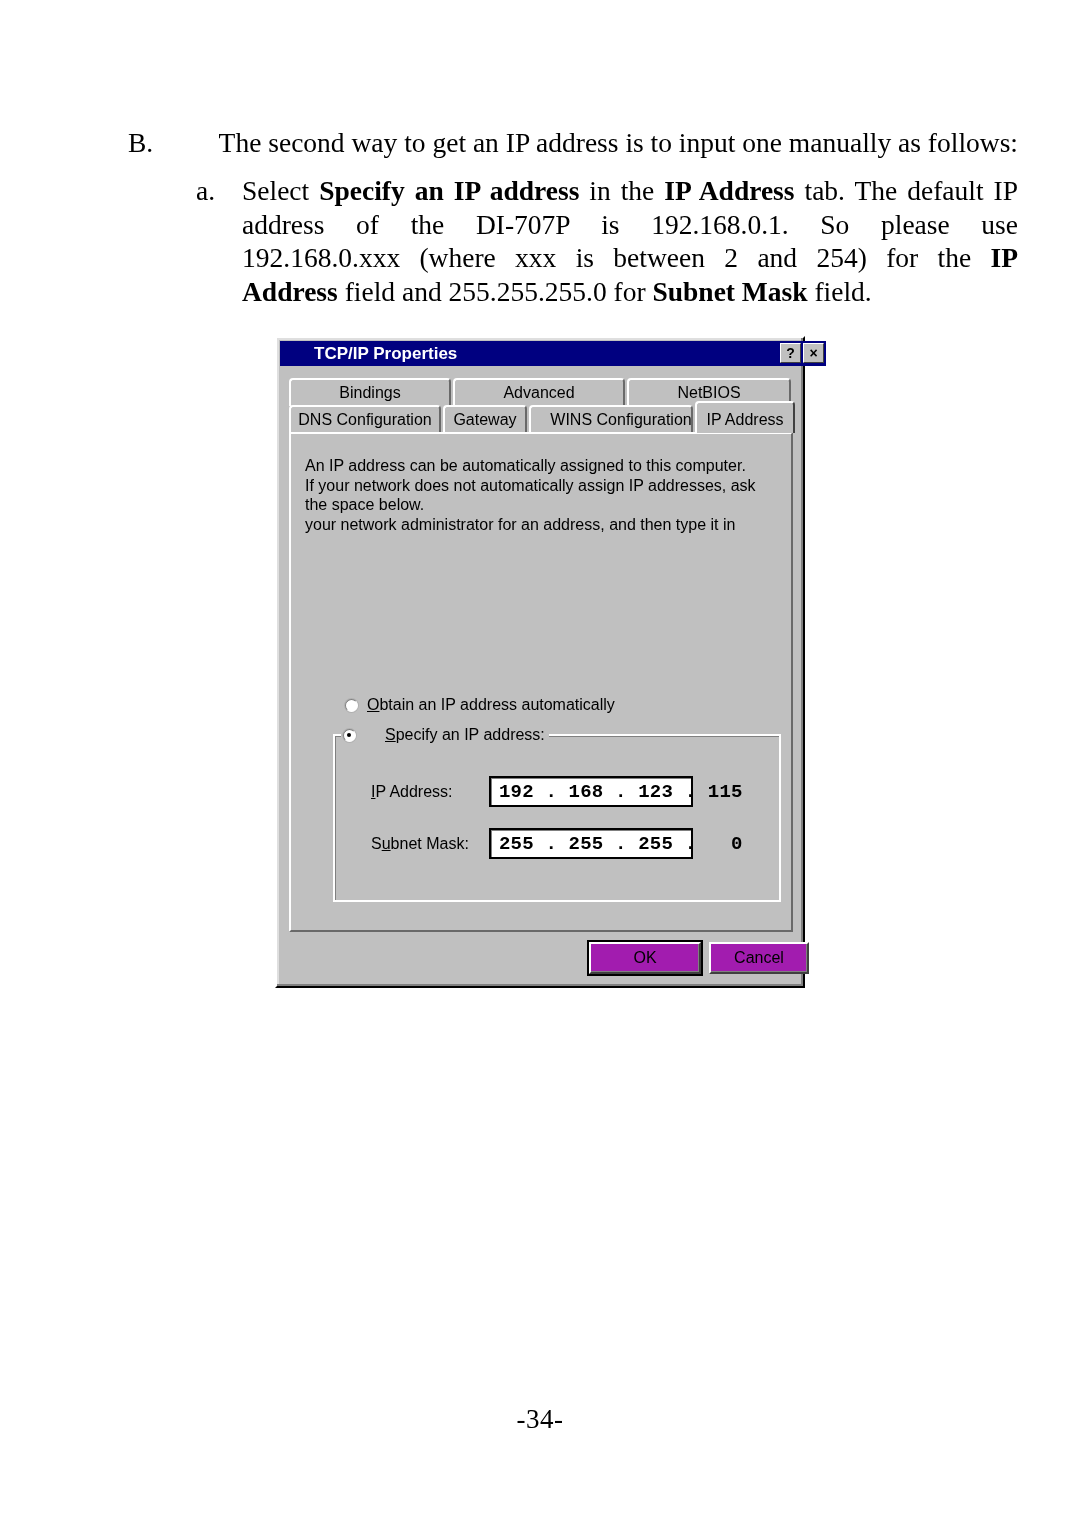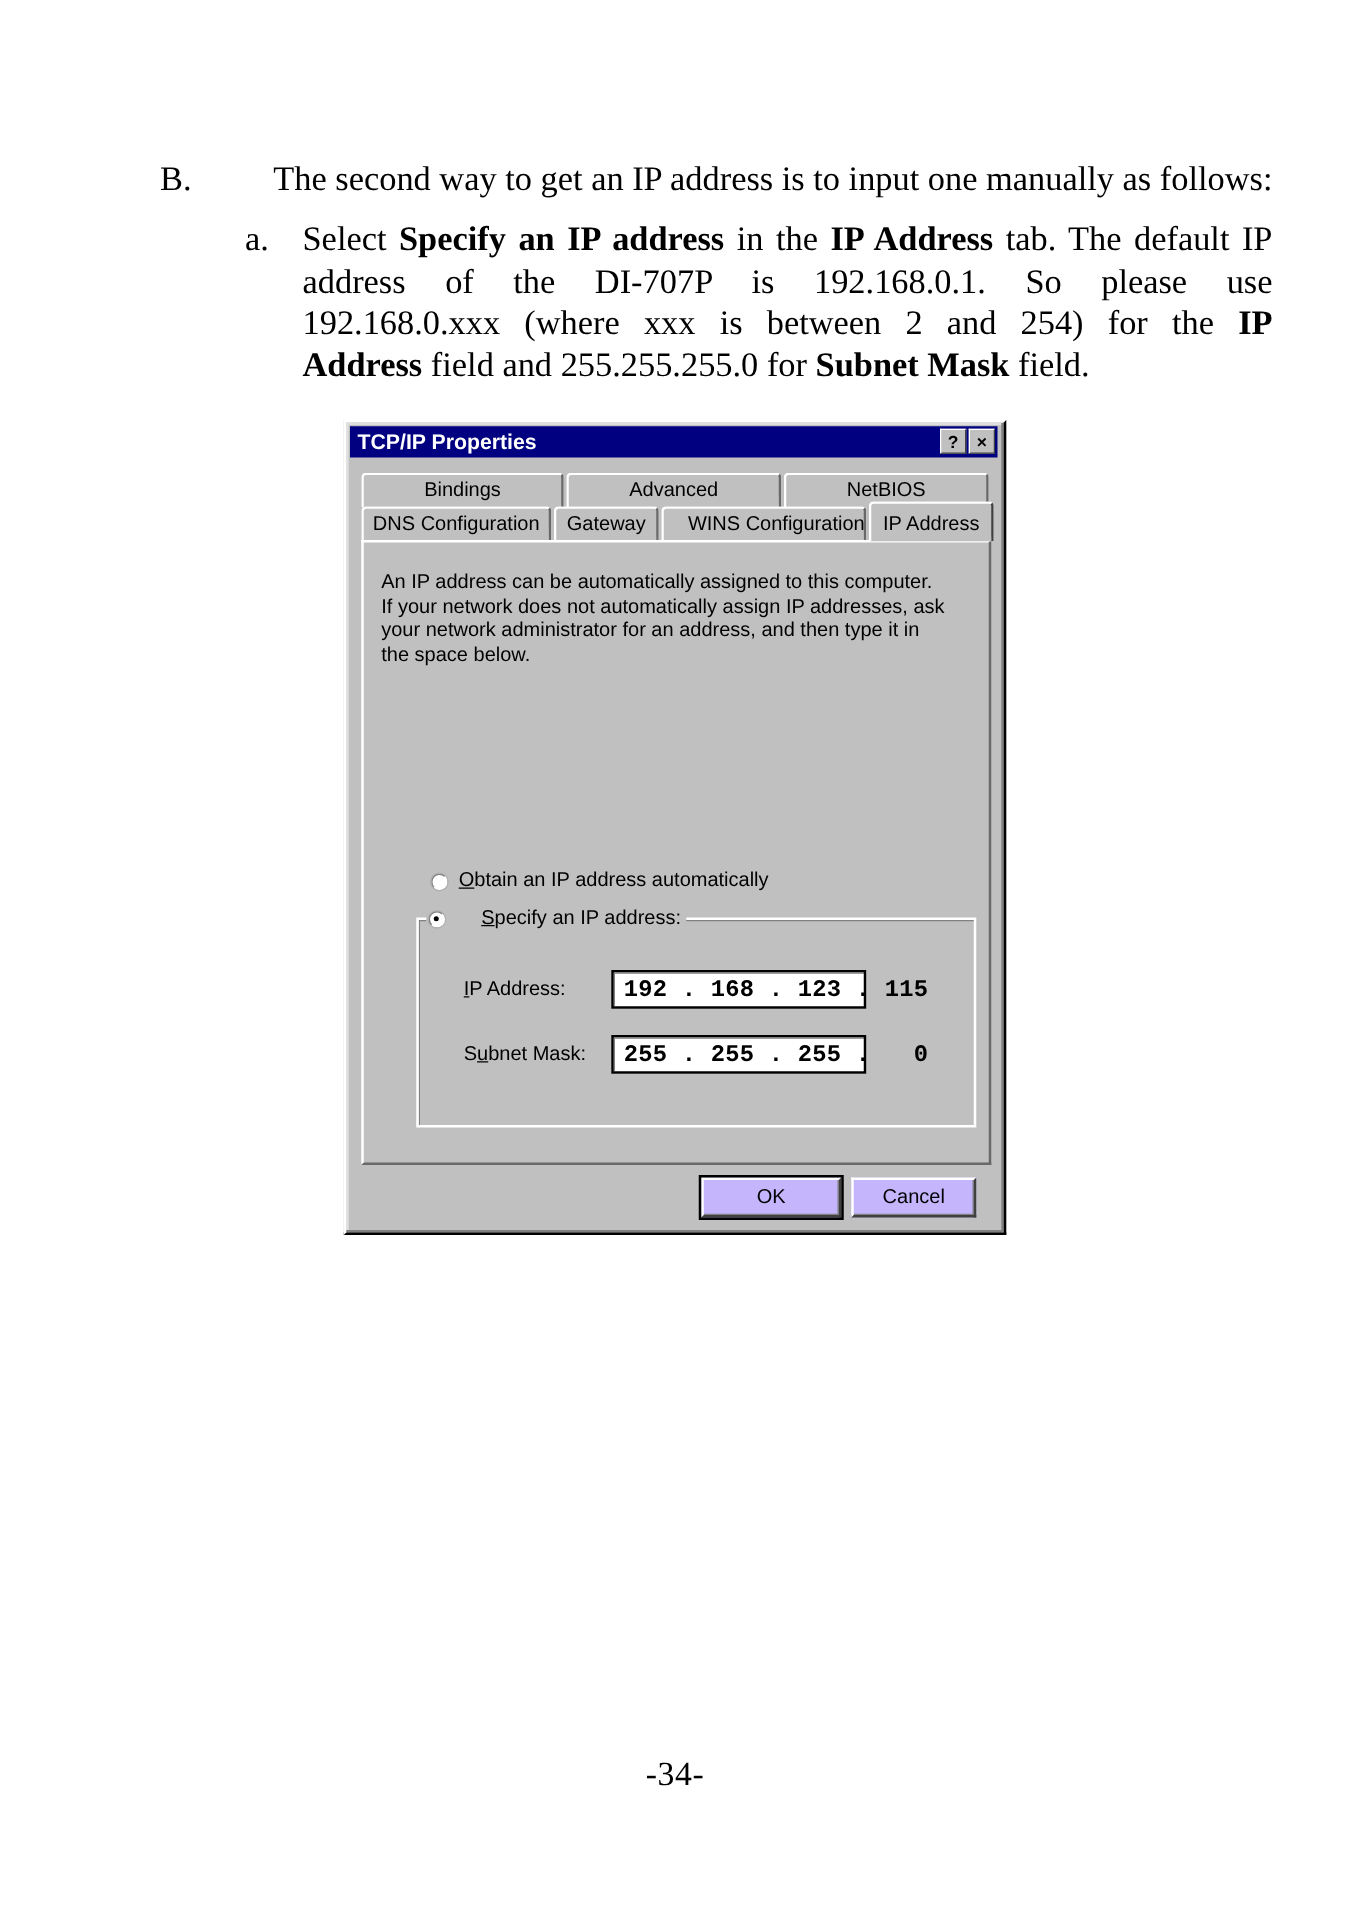--- a/index.html
+++ b/index.html
@@ -105,20 +105,21 @@
 
   .titlebar {
     position: absolute;
     left: 3px;
     top: 3px;
     width: 518px;
     height: 25px;
     background: #000080;
     display: flex;
     align-items: center;
+    padding-left: 28px;
   }
   .titlebar-text {
     color: #ffffff;
     font-size: 17px;
     font-weight: bold;
     margin-left: 6px;
     letter-spacing: 0px;
     white-space: nowrap;
   }
   .titlebar-buttons {
@@ -337,34 +338,35 @@
   .btn-row {
     position: absolute;
     left: 0;
     top: 600px;
     width: 100%;
     height: 40px;
   }
   .win-btn {
     position: absolute;
     height: 32px;
-    background: #c4b5fd;
+    background: #a21caf;
     box-sizing: border-box;
     border-top: 2px solid #ffffff;
     border-left: 2px solid #ffffff;
     border-right: 2px solid #404040;
     border-bottom: 2px solid #404040;
     box-shadow: inset -1px -1px 0 #808080;
     display: flex;
     align-items: center;
     justify-content: center;
     font-size: 16px;
     color: #000000;
     font-family: "Liberation Sans", sans-serif;
     cursor: default;
+    margin-left: 28px;
   }
   .btn-ok {
     left: 284px;
     top: 4px;
     width: 112px;
     outline: 2px solid #000000;
     outline-offset: 0px;
   }
   .btn-cancel {
     left: 404px;
@@ -417,22 +419,22 @@
       <div class="tab" style="width:164px;padding-left:20px;">WINS Configuration</div>
       <div class="tab active" style="width:100px;">IP Address</div>
     </div>
   </div>
 
   <div class="tab-panel">
 
     <div class="desc-text">
       <div>An IP address can be automatically assigned to this computer.</div>
       <div>If your network does not automatically assign IP addresses, ask</div>
+      <div>the space below.</div>
       <div>your network administrator for an address, and then type it in</div>
-      <div>the space below.</div>
     </div>
 
     <div class="radio-row radio-auto">
       <span class="radio-dot"></span>
       <span class="radio-label"><span class="mn">O</span><span>btain an IP address automatically</span></span>
     </div>
 
     <div class="group-box">
       <div class="group-legend">
         <span class="radio-dot checked"></span>

